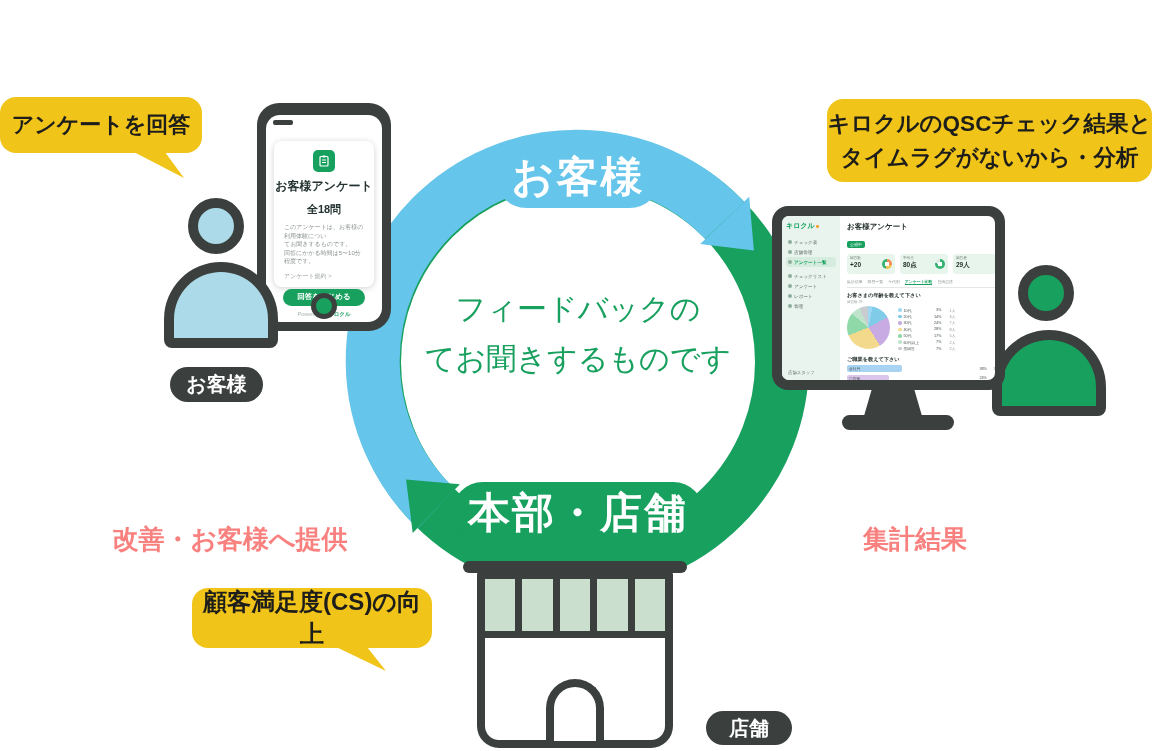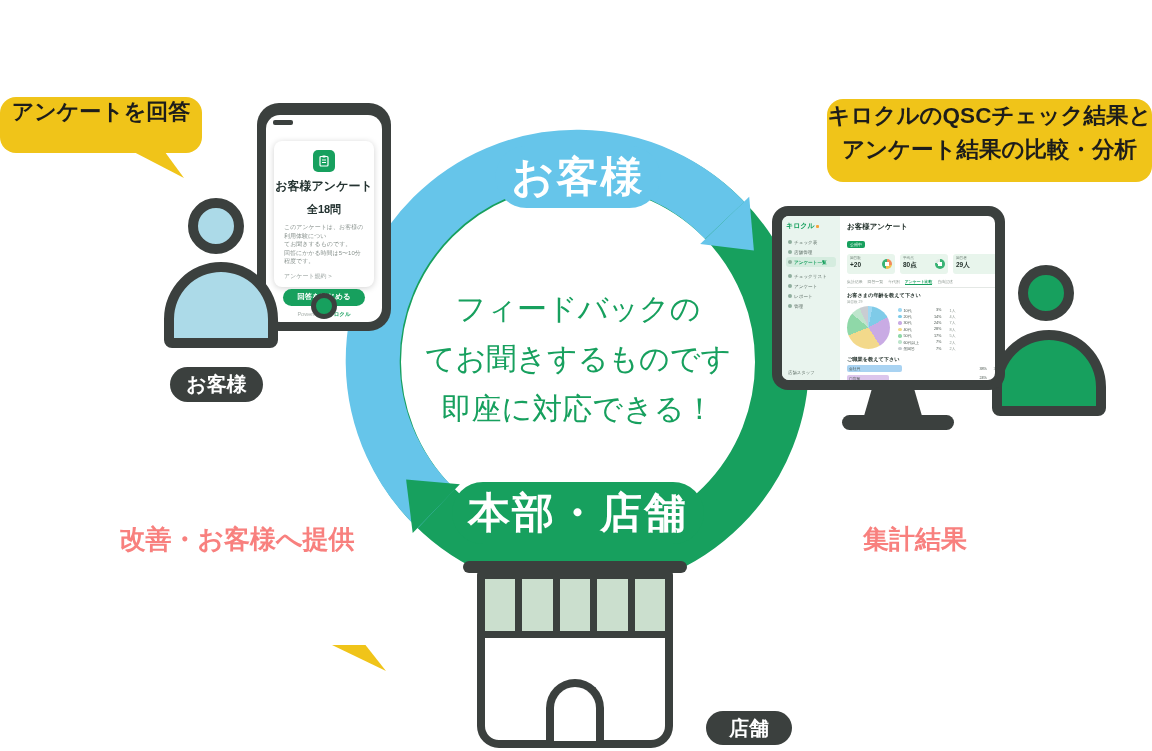--- a/index.html
+++ b/index.html
@@ -1,21 +1,21 @@
 <!DOCTYPE html>
 <html style="--c-green: #17A05E; --c-blue: #66C5EA; --c-personblue: #ACDAE8; --c-dark: #3B403E; --c-yellow: #F0C419; --c-salmon: #F8807E; --c-mint: #E9F4EE; --c-cardmint: #E8F5EC; --c-sage: #CBDFCE;"><head>
 <meta charset="utf-8">
 <style>
   html,body{margin:0;padding:0;background:#fff;}
   #canvas{position:relative;width:1152px;height:751px;overflow:hidden;background:#fff;
     font-family:"Liberation Sans","DejaVu Sans",sans-serif;}
   .abs{position:absolute;}
   
   .red-note{color:var(--c-salmon);font-weight:800;text-align:center;}
-  .bubble{background:var(--c-yellow);border-radius:16px;display:flex;justify-content:center;
+  .bubble{background:var(--c-yellow);border-radius:16px;display:flex;align-items:center;justify-content:center;
     color:#1d1d1b;font-weight:800;text-align:center;z-index:10;}
   .bubble-tail{position:absolute;background:var(--c-yellow);clip-path:polygon(0 0,62% 0,100% 100%);z-index:10;}
   .badge{background:var(--c-dark);border-radius:18px;color:#fff;font-weight:700;
     display:flex;align-items:center;justify-content:center;z-index:9;}
   
   #ring{left:0;top:0;z-index:1;}
   .arc-green{stroke:var(--c-green);fill:none;stroke-width:54;}
   .arc-blue{stroke:var(--c-blue);fill:none;stroke-width:54;}
   .head-blue{fill:var(--c-blue);}
   .head-green{fill:var(--c-green);}
@@ -95,21 +95,21 @@
   
   #store-roof{left:463px;top:561px;width:224px;height:12px;background:var(--c-dark);border-radius:6px;z-index:8;}
   #store{left:477px;top:571px;width:196px;height:177px;background:#fff;border:8px solid var(--c-dark);
     border-radius:4px 4px 22px 22px;box-sizing:border-box;z-index:8;}
   #windows{display:flex;gap:7px;height:52px;background:var(--c-dark);border-bottom:7px solid var(--c-dark);}
   .pane{flex:1;background:var(--c-sage);}
   #door{position:absolute;left:50%;transform:translateX(-50%);bottom:-1px;width:58px;height:62px;
     background:#fff;border:8px solid var(--c-dark);border-bottom:none;border-radius:31px 31px 0 0;box-sizing:border-box;}
   
   #top-note{left:0;top:8px;width:1152px;font-size:27px;line-height:36px;z-index:3;}
-  #note-improve{left:107px;top:522px;width:260px;font-size:26px;z-index:3;}
+  #note-improve{left:100px;top:522px;width:260px;font-size:26px;z-index:3;}
   #note-instruct{left:785px;top:524px;width:260px;font-size:26px;line-height:31px;z-index:3;}
   #bubble-answer{left:0;top:97px;width:202px;height:56px;font-size:22px;}
   #tail-answer{left:130px;top:150px;width:54px;height:28px;}
   #bubble-compare{left:827px;top:99px;width:325px;height:83px;font-size:22.5px;line-height:34px;}
   #bubble-cs{left:192px;top:588px;width:240px;height:60px;font-size:24px;}
   #tail-cs{left:332px;top:645px;width:54px;height:26px;}
   #badge-customer{left:170px;top:367px;width:93px;height:35px;font-size:20px;}
   #badge-sv{left:985px;top:432px;width:123px;height:37px;font-size:20px;}
   #badge-store{left:706px;top:711px;width:86px;height:34px;font-size:20px;}
 </style>
@@ -123,35 +123,37 @@
     <circle cx="578" cy="362" r="204" class="arc-green"></circle>
     <path d="M 436.3 508.7 A 204 204 0 1 1 724.7 220.3" class="arc-blue"></path>
     <polygon points="749.2,196.7 700.2,243.9 753.9,250.5" class="head-blue"></polygon>
     <polygon points="412.7,533.1 459.9,484.3 406.1,479.5" class="head-green"></polygon>
   </svg>
   <div class="abs ring-label" id="lbl-customer">お客様</div>
   <div class="abs ring-label" id="lbl-hq">本部・店舗</div>
   <div class="abs" id="center-copy">
     <div>フィードバックの</div>
     <div>てお聞きするものです</div>
-    <div>即座に対応できる！</div>
   </div>
 
   <div class="abs bubble" id="bubble-answer">
     <span>アンケートを回答</span>
   </div>
   <div class="abs bubble-tail" id="tail-answer"></div>
 
   <div class="abs bubble" id="bubble-compare">
     <div>
       <div>キロクルのQSCチェック結果と</div>
-      <div>アンケート結果の比較・分析</div>
+      <div>タイムラグがないから・分析</div>
     </div>
   </div>
 
+  <div class="abs bubble" id="bubble-cs">
+    <span>顧客満足度(CS)の向上</span>
+  </div>
   <div class="abs bubble-tail" id="tail-cs"></div>
 
   <div class="abs red-note" id="note-improve">改善・お客様へ提供</div>
   <div class="abs red-note" id="note-instruct">
     <div>集計結果</div>
   </div>
 
   <div class="abs" id="phone">
     <div id="phone-screen">
       <div id="phone-topbar"></div>

